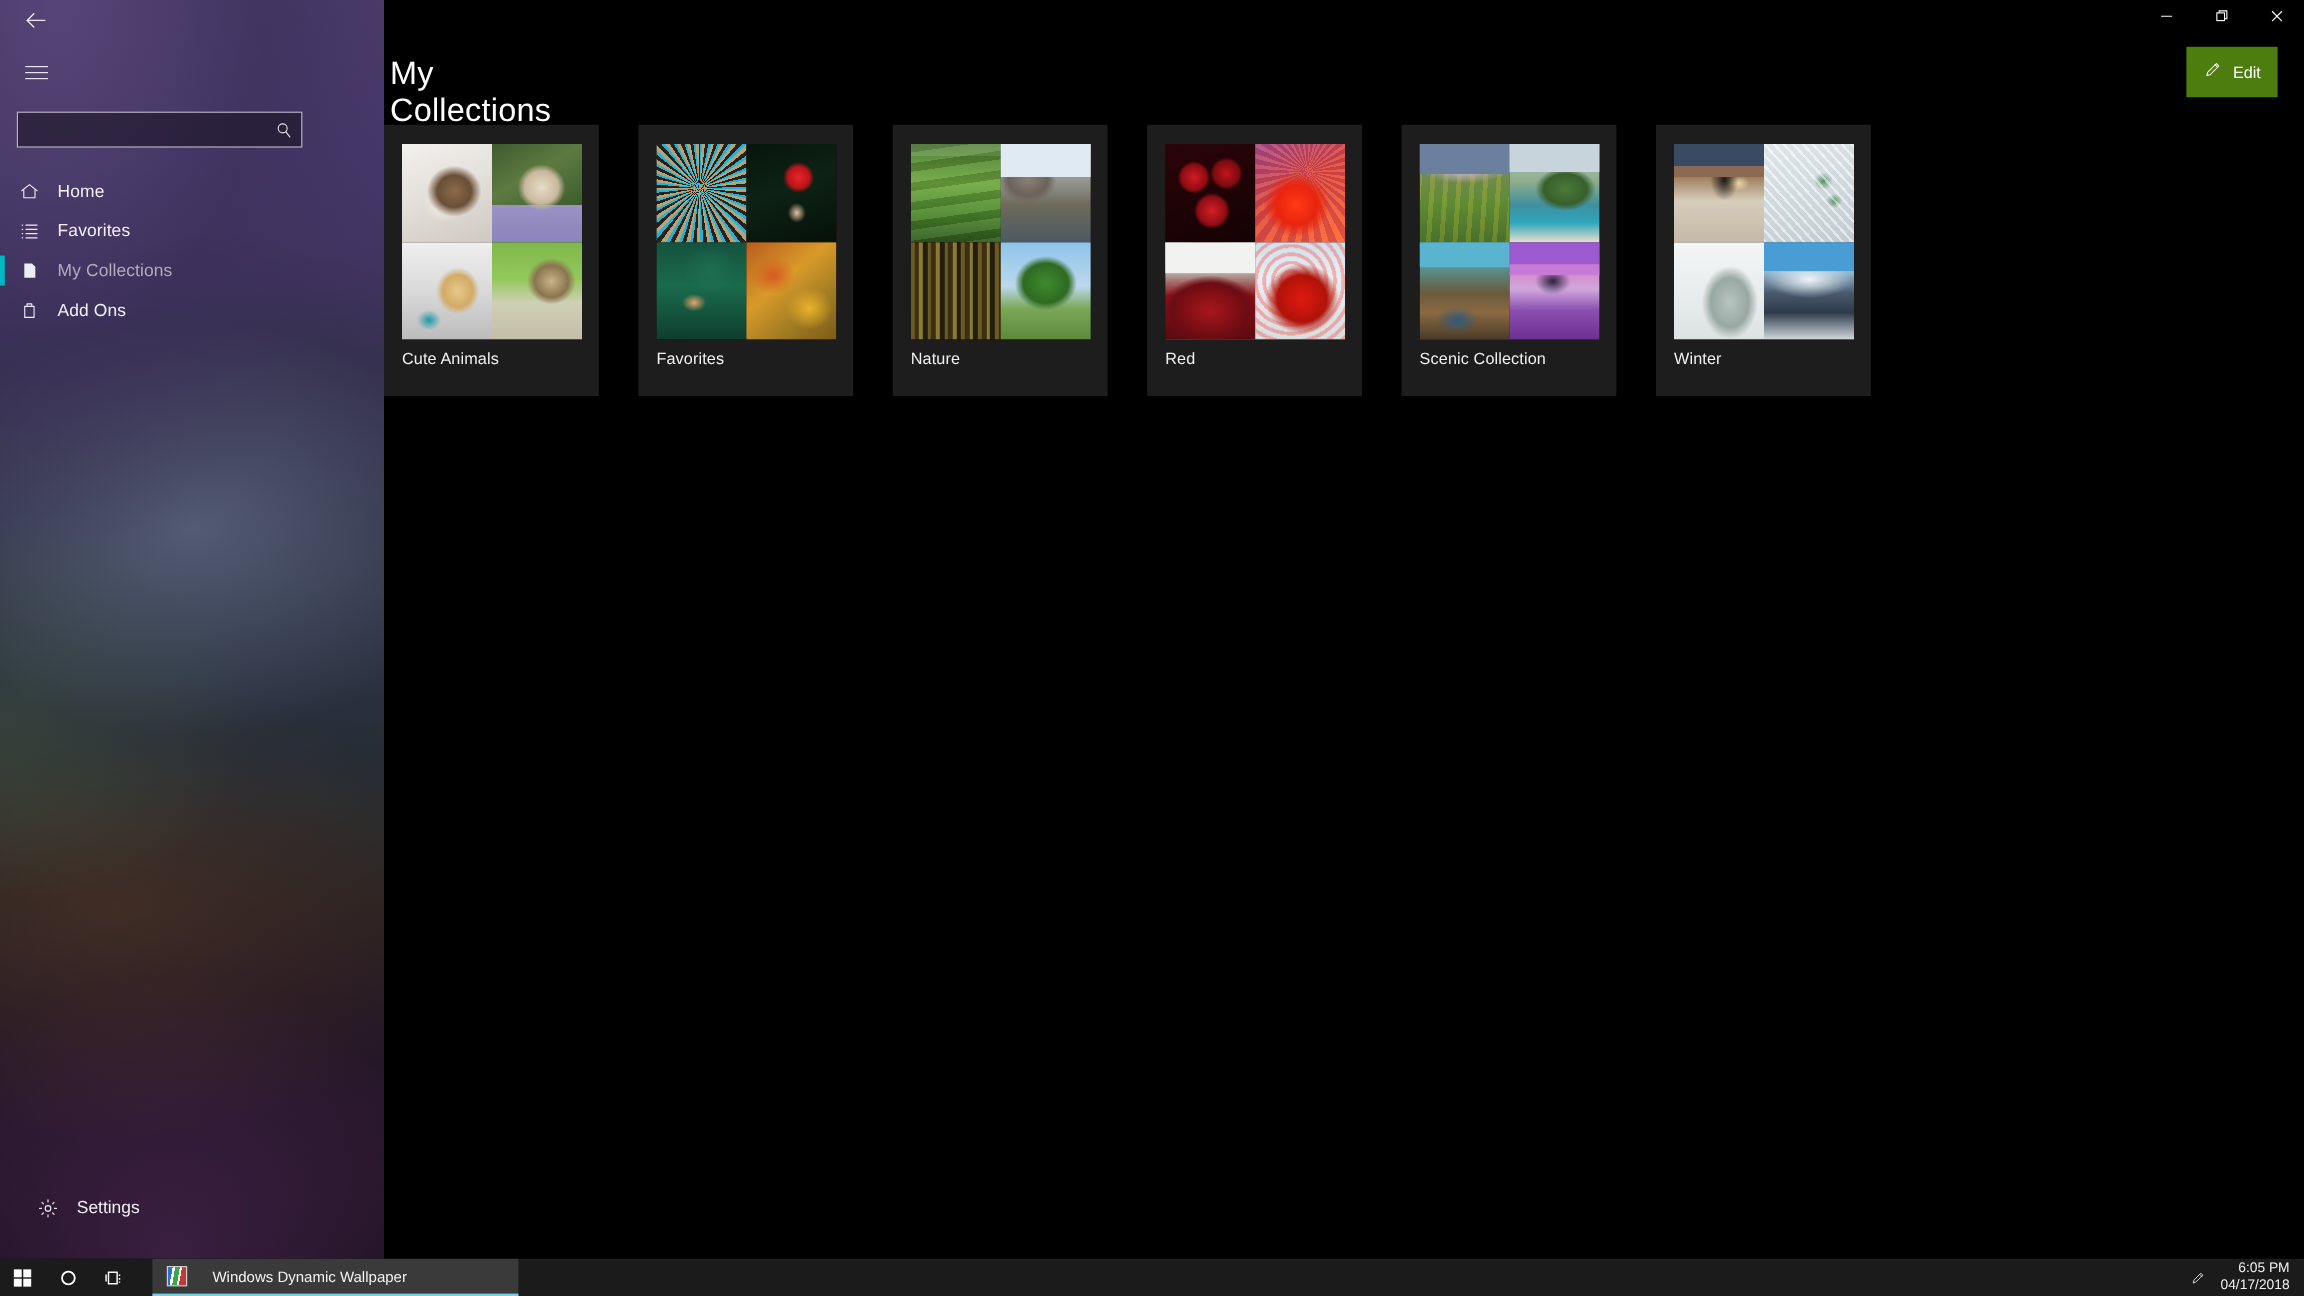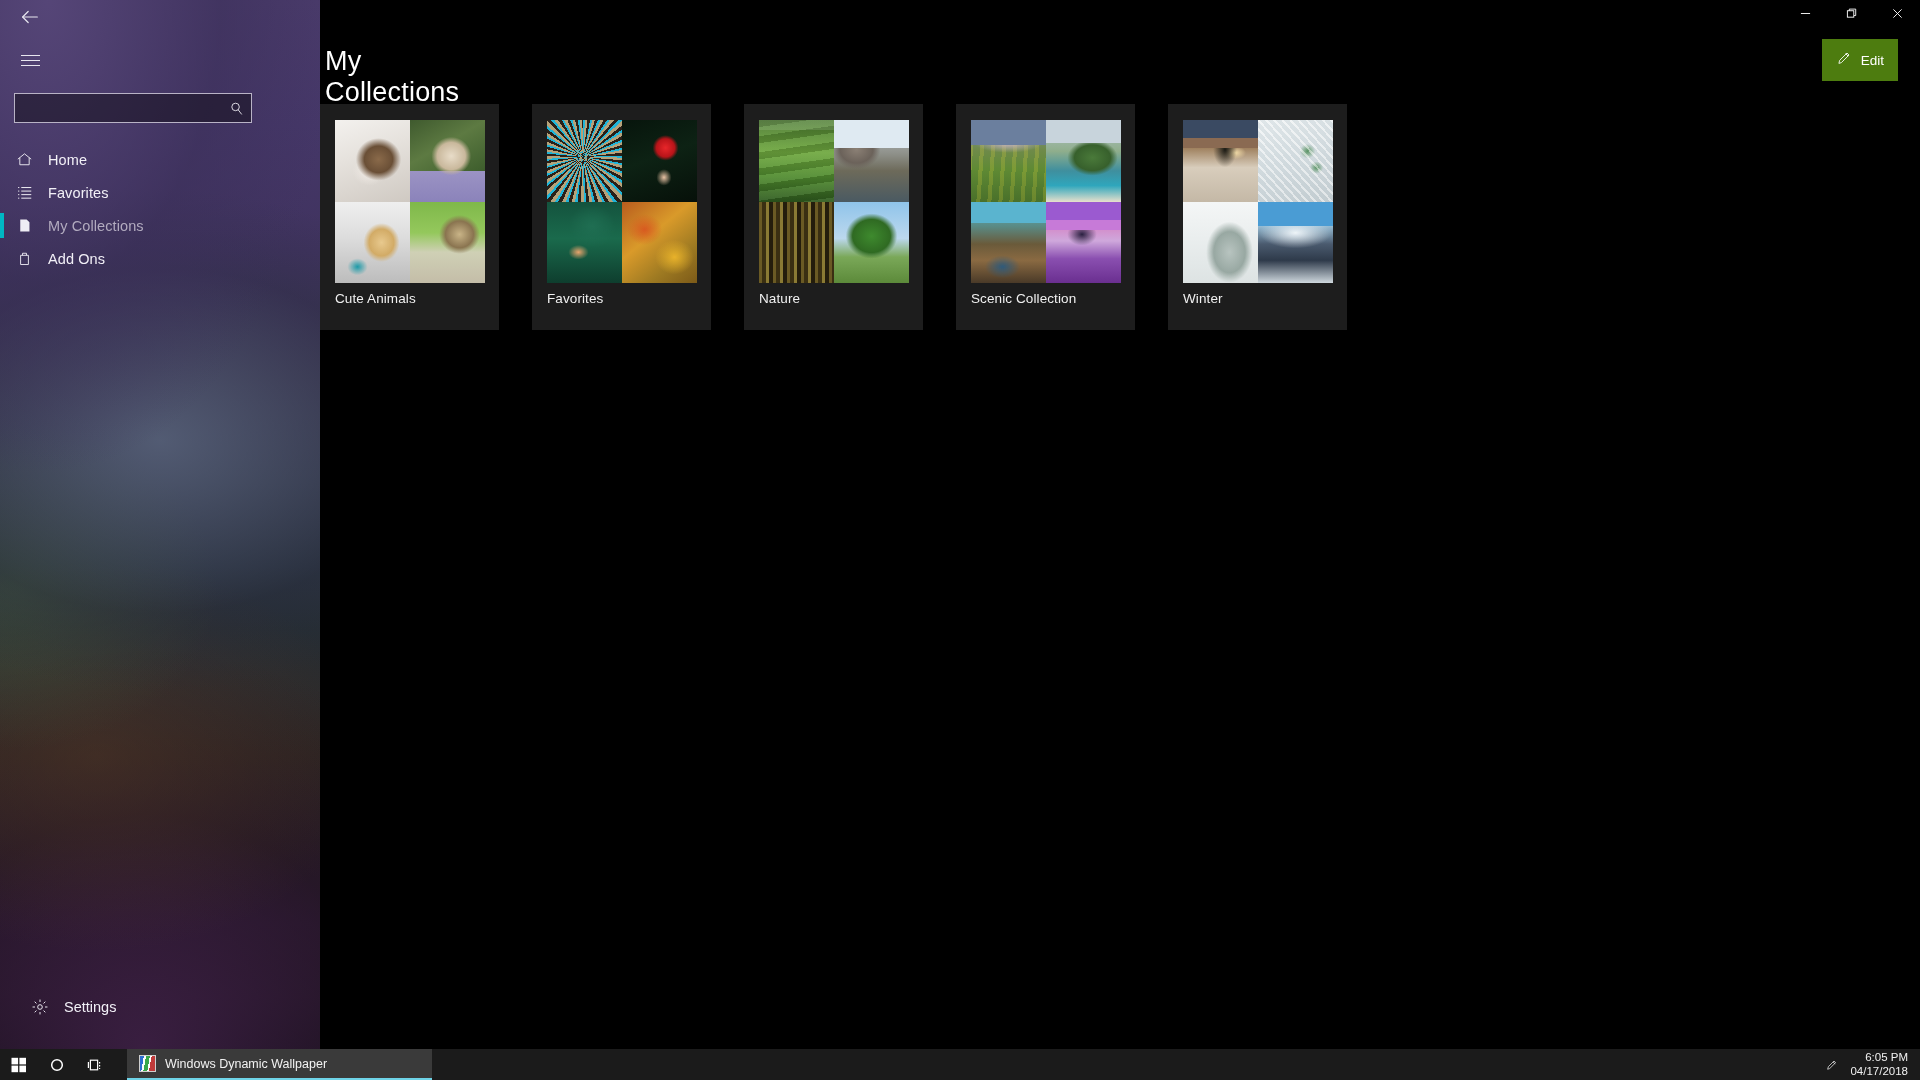--- a/index.html
+++ b/index.html
@@ -388,21 +388,21 @@
     display: flex; align-items: center; justify-content: center;
     cursor: pointer;
   }
   .tb-btn svg { width: 16px; height: 16px; }
   .task-item {
     margin-left: 13px;
     width: 305px; height: 31px;
     background: #3a3a3a;
     border-bottom: 2px solid #6fd4e8;
     display: flex; align-items: center;
-    gap: 9px; padding-left: 12px;
+    gap: 21px; padding-left: 12px;
     cursor: pointer;
   }
   .task-icon {
     width: 17px; height: 17px;
     background: linear-gradient(100deg,#2f6fd0 0 22%, #ffffff 22% 34%, #3aa84a 34% 56%, #ffffff 56% 66%, #c03a3a 66% 100%);
     border: 1px solid #cfcfcf;
   }
   .task-label { font-size: 12.5px; color: #f2f2f2; }
   .tray {
     position: absolute; right: 0; top: 0;
@@ -583,20 +583,29 @@
           <div class="thumb">
             <div class="tile a-greenhills"></div>
             <div class="tile a-lakehouse"></div>
             <div class="tile a-forest"></div>
             <div class="tile a-tree"></div>
           </div>
           <div class="card-label">Nature</div>
         </div>
         <div class="card">
           <div class="thumb">
+            <div class="tile a-cherries"></div>
+            <div class="tile a-redink"></div>
+            <div class="tile a-redcar"></div>
+            <div class="tile a-redtree"></div>
+          </div>
+          <div class="card-label">Red</div>
+        </div>
+        <div class="card">
+          <div class="thumb">
             <div class="tile a-meadow"></div>
             <div class="tile a-coast"></div>
             <div class="tile a-mountainlake"></div>
             <div class="tile a-lavender"></div>
           </div>
           <div class="card-label">Scenic Collection</div>
         </div>
         <div class="card">
           <div class="thumb">
             <div class="tile a-wintertree"></div>

